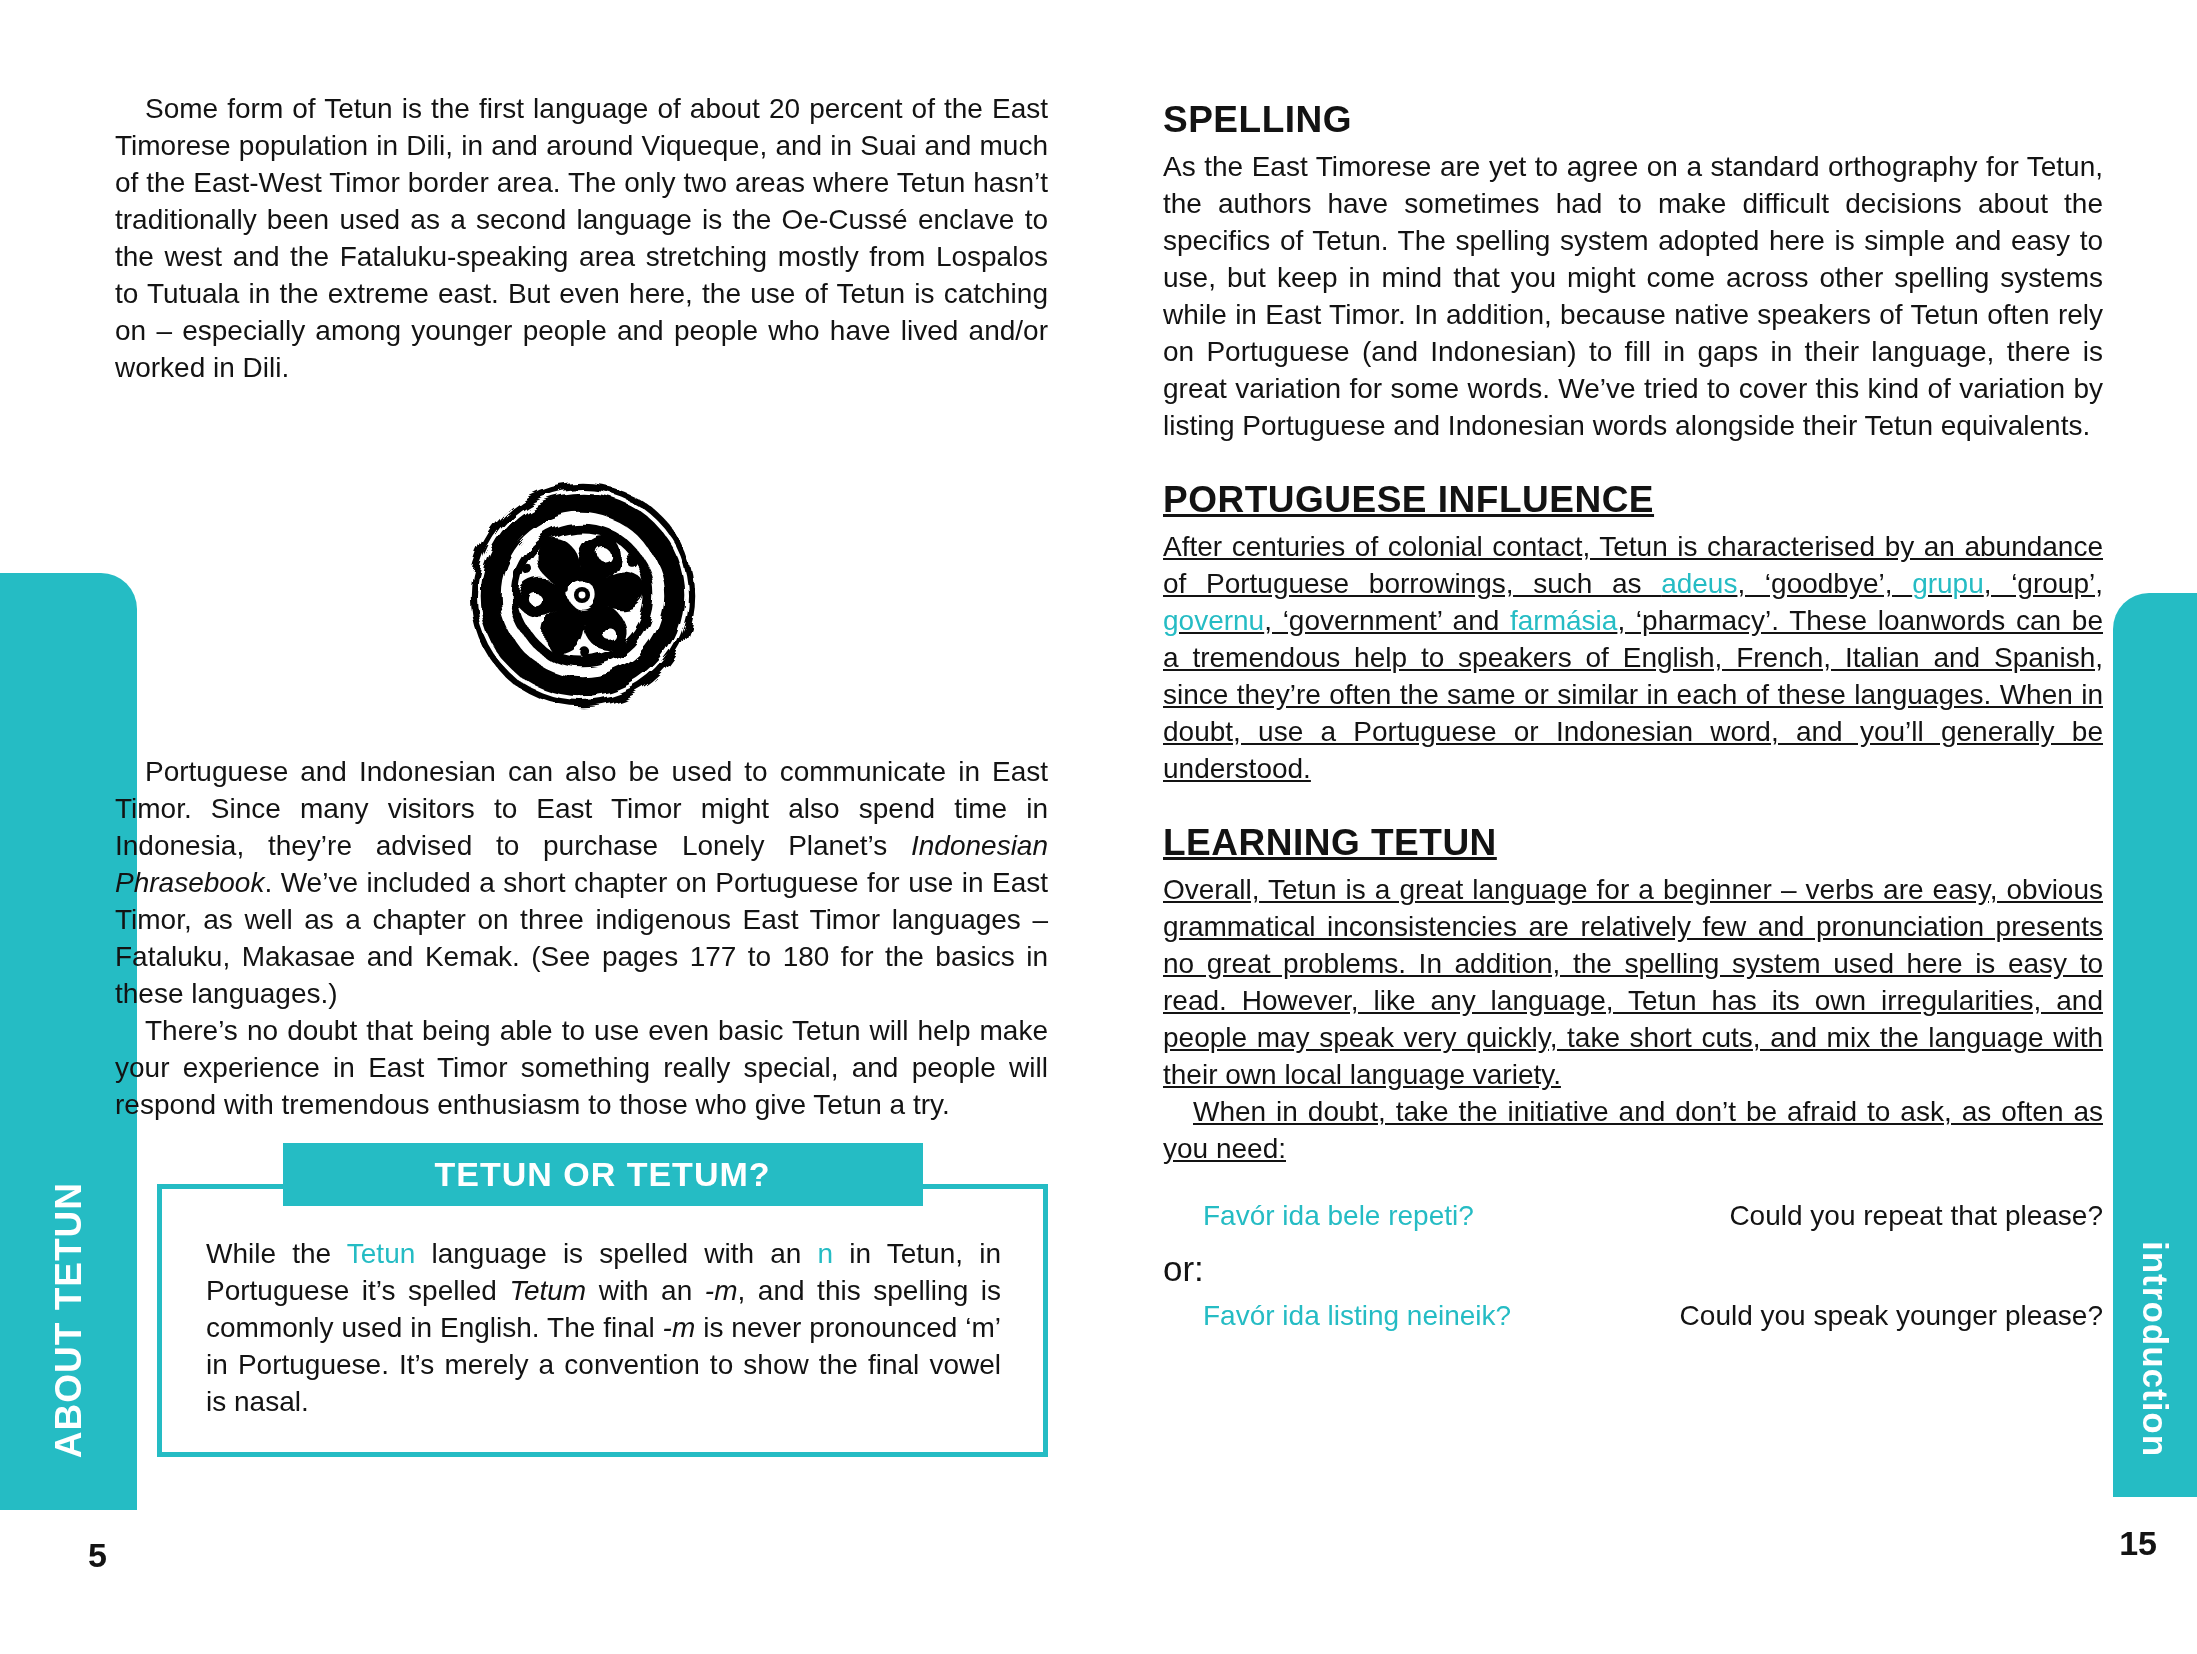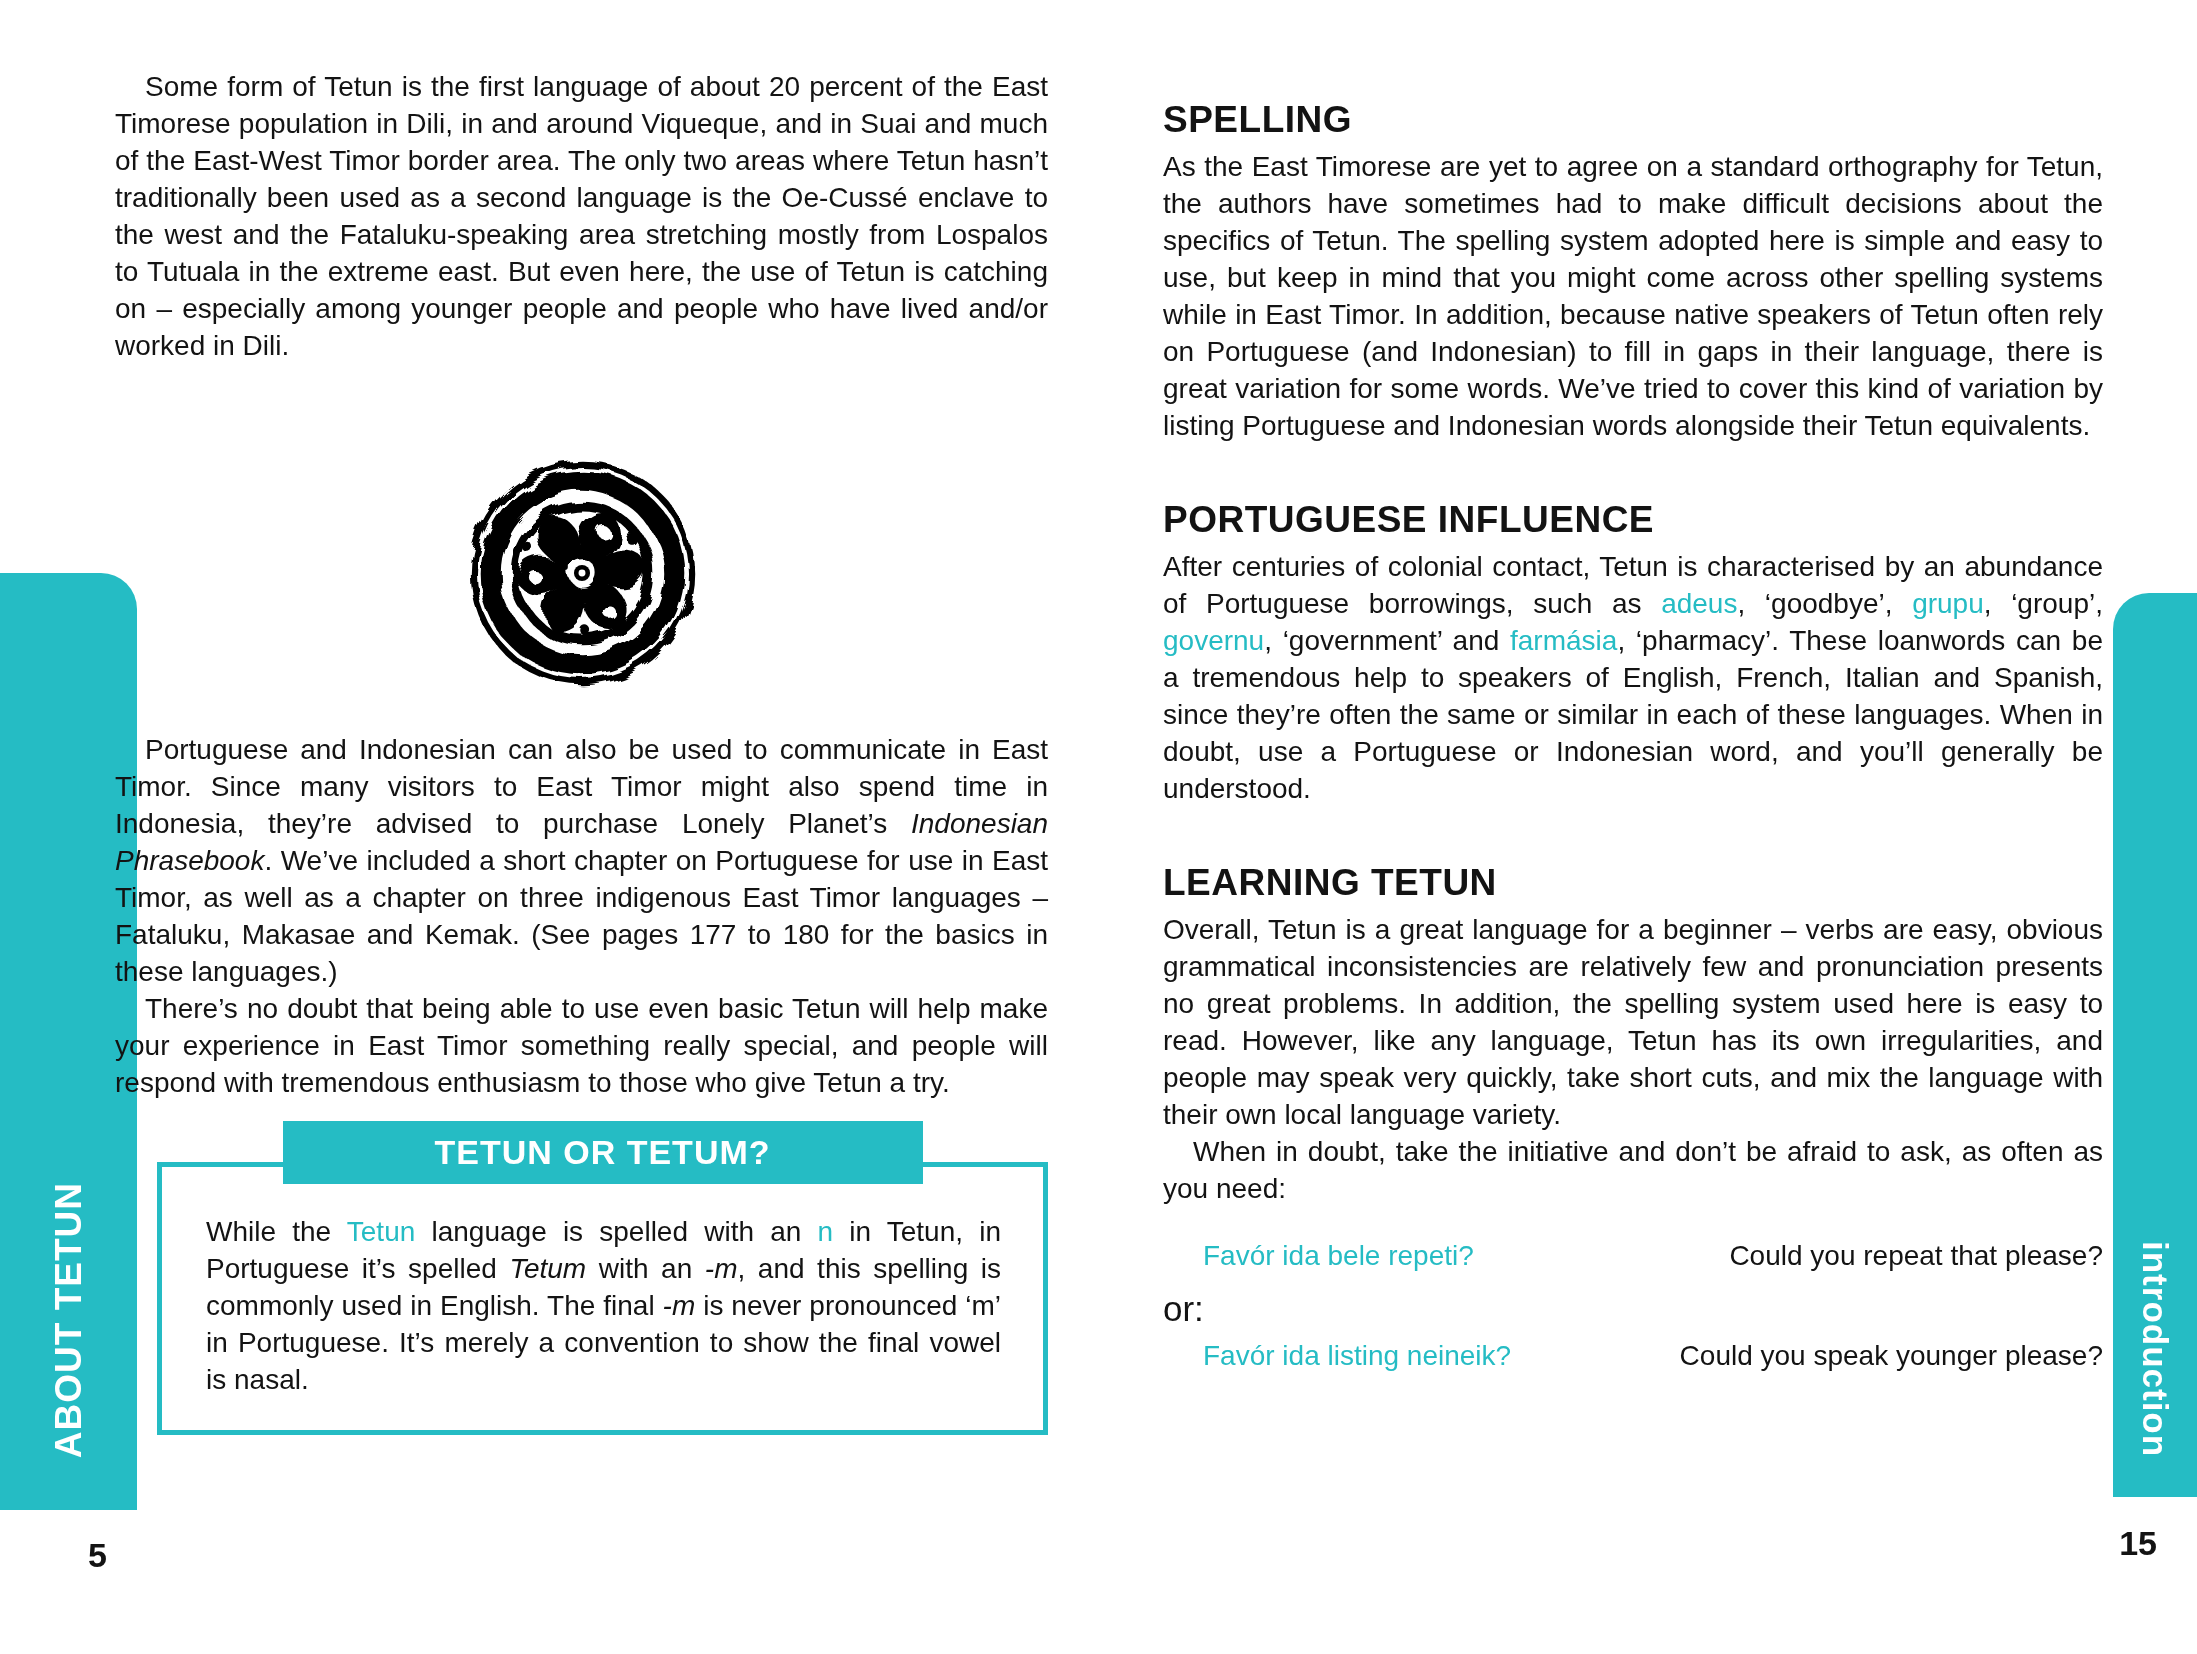--- a/index.html
+++ b/index.html
@@ -58,40 +58,40 @@
   .pagenum {
     position: absolute;
     font-size: 34px;
     font-weight: bold;
     color: var(--ink);
   }
   .pagenum-left { left: 88px; top: 1536px; }
   .pagenum-right { right: 40px; top: 1524px; }
   
   .col { position: absolute; top: 0; }
-  .col-left { left: 115px; width: 933px; padding-top: 68px; }
+  .col-left { left: 115px; width: 933px; padding-top: 90px; }
   .col-right { left: 1163px; width: 940px; padding-top: 98px; }
   .body {
     font-size: 28px;
     line-height: 37px;
     text-align: justify;
     color: var(--ink);
   }
   .ind { text-indent: 30px; }
   .teal { color: var(--teal); }
   .it { font-style: italic; }
   h2.heading {
     font-size: 37px;
     line-height: 44px;
     font-weight: bold;
     letter-spacing: 0.5px;
     margin-bottom: 6px;
     color: var(--ink);
   }
-  .sect { margin-top: 54px; }
+  .sect { margin-top: 34px; text-decoration: underline; }
   
   .illus {
     width: 250px;
     margin: 85px auto 30px auto;
   }
   
   .callout {
     margin-top: 20px;
     margin-left: 42px;
     position: relative;

